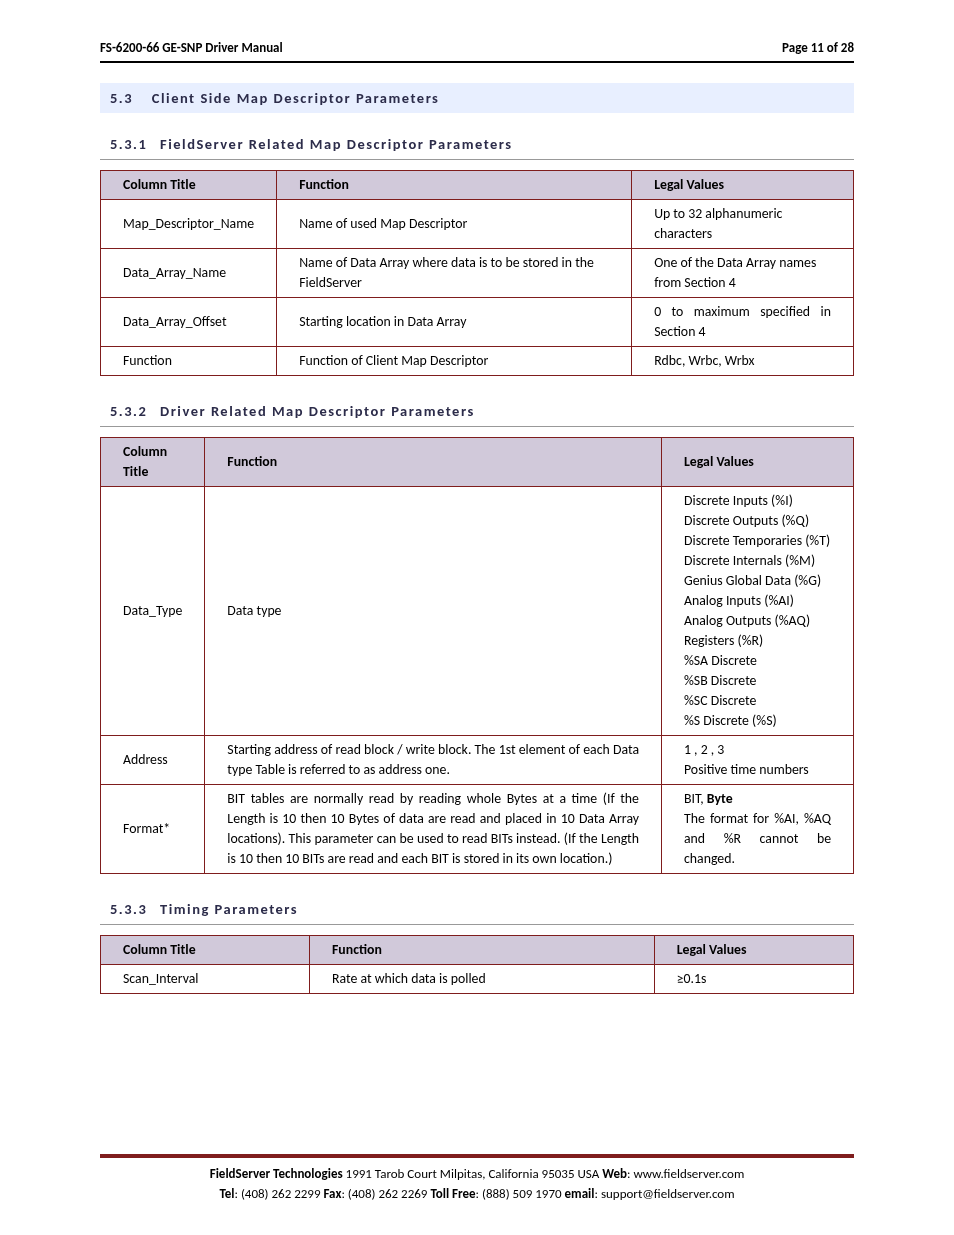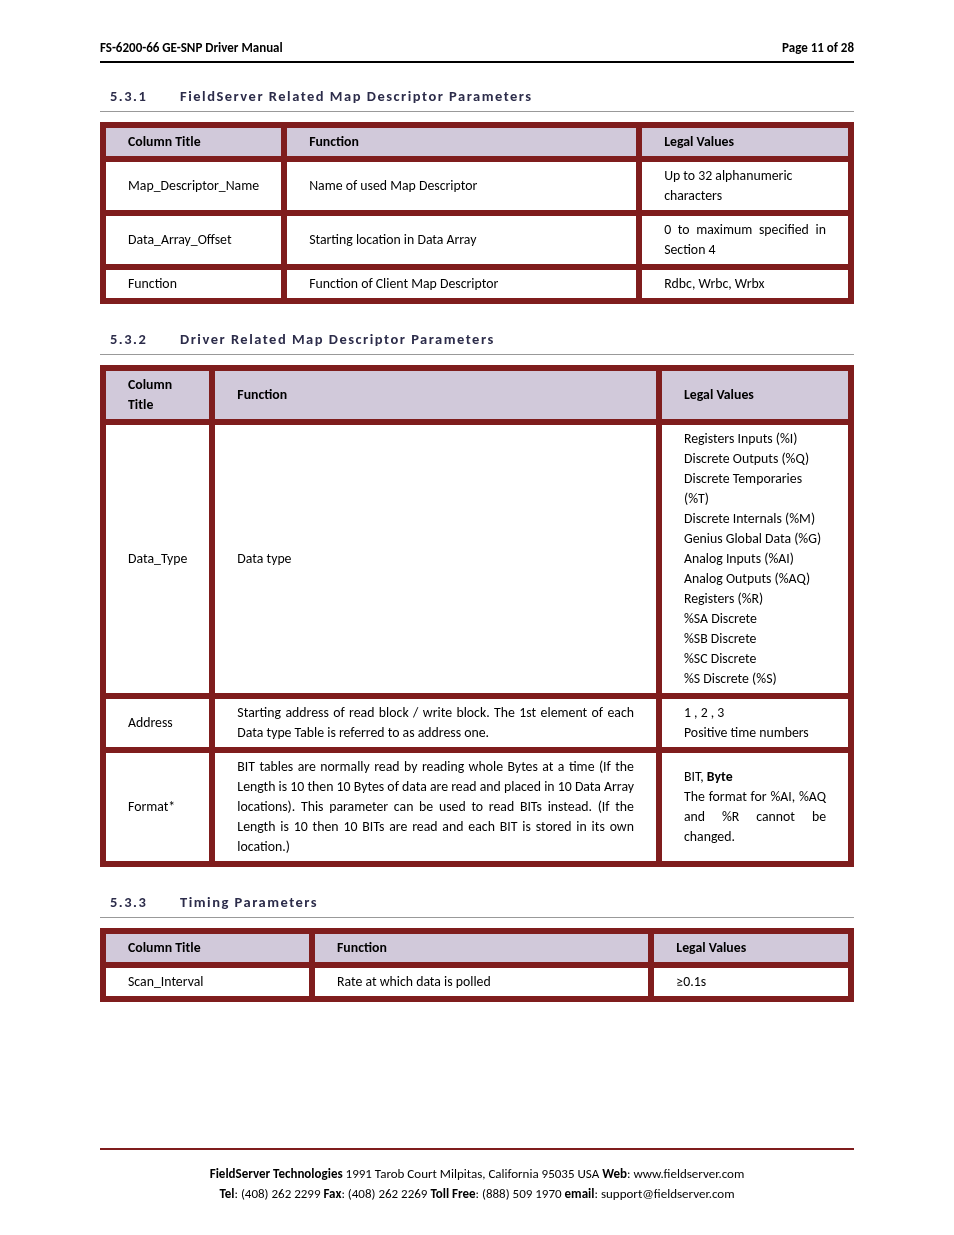--- a/index.html
+++ b/index.html
@@ -36,30 +36,30 @@
   .sub-heading {
     color: #2c2c4a;
     font-weight: 600;
     letter-spacing: 1.5px;
     font-size: 14.5px;
     border-bottom: 1px solid #999;
     padding: 4px 10px 6px 10px;
     margin-bottom: 10px;
     margin-top: 6px;
   }
-  .sub-heading .num { margin-right: 28px; }
+  .sub-heading .num { margin-right: 8px; }
   .sec-heading .num { margin-right: 14px; }
   table.data {
     border-collapse: collapse;
     width: 100%;
     margin-bottom: 22px;
     font-size: 13.8px;
   }
   table.data th, table.data td {
-    border: 6px solid #7f1d1d;
+    border: 1px solid #7f1d1d;
     padding: 4px 22px;
     vertical-align: middle;
     text-align: left;
     line-height: 1.45;
   }
   table.data th {
     background: #d1c9da;
     font-weight: bold;
   }
   table.data.t2 td:nth-child(2) { text-align: justify; }
@@ -69,56 +69,65 @@
   .t2 .col1 { width: 96px; }
   .t2 .col3 { width: 192px; }
   .t1 .col1 { width: 162px; }
   .t1 .col2 { width: 355px; }
   .t3 { width: auto; }
   .footer {
     position: absolute;
     bottom: 32px;
     left: 100px;
     right: 100px;
-    border-top: 2px solid #7f1d1d;
-    padding-top: 14px;
+    border-top: 4px solid #7f1d1d;
+    padding-top: 6px;
     font-size: 13px;
     text-align: center;
     line-height: 1.5;
   }
   .footer b { font-weight: bold; }
 </style>
 </head>
 <body>
 
 <div class="page">
   <div class="header-row">
     <span>FS-6200-66 GE-SNP Driver Manual</span>
     <span>Page 11 of 28</span>
   </div>
 
+  <div class="sec-heading">
+    <span class="num">5.3</span>
+    <span>Client Side Map Descriptor Parameters</span>
+  </div>
 
   <div class="sub-heading">
     <span class="num">5.3.1</span>
     <span>FieldServer Related Map Descriptor Parameters</span>
   </div>
 
   <table class="data t1">
     <tbody>
         <tr>
       <th class="col1">Column Title</th>
       <th class="col2">Function</th>
       <th>Legal Values</th>
     </tr>
     <tr>
       <td>Map_Descriptor_Name</td>
       <td>Name of used Map Descriptor</td>
       <td>Up to 32 alphanumeric characters</td>
     </tr>
     <tr>
+      <td>Data_Array_Name</td>
+      <td>Name of Data Array where data is to be stored in the FieldServer</td>
+      <td>One of the Data Array names from Section 4</td>
+    </tr>
+    <tr>
       <td>Data_Array_Offset</td>
       <td>Starting location in Data Array</td>
       <td style="text-align:justify">0 to maximum specified in Section 4</td>
     </tr>
     <tr>
       <td>Function</td>
       <td>Function of Client Map Descriptor</td>
       <td>Rdbc, Wrbc, Wrbx</td>
     </tr>
   </tbody>
@@ -134,21 +143,21 @@
         <tr>
       <th class="col1">Column Title</th>
       <th>Function</th>
       <th class="col3">Legal Values</th>
     </tr>
     <tr>
       <td>Data_Type</td>
       <td>Data type</td>
       <td>
         <div class="multiline">
-          <div>Registers Inputs (%I)</div>
+          <div>Discrete Inputs (%I)</div>
           <div>Discrete Outputs (%Q)</div>
           <div>Discrete Temporaries (%T)</div>
           <div>Discrete Internals (%M)</div>
           <div>Genius Global Data (%G)</div>
           <div>Analog Inputs (%AI)</div>
           <div>Analog Outputs (%AQ)</div>
           <div>Registers (%R)</div>
           <div>%SA Discrete</div>
           <div>%SB Discrete</div>
           <div>%SC Discrete</div>

